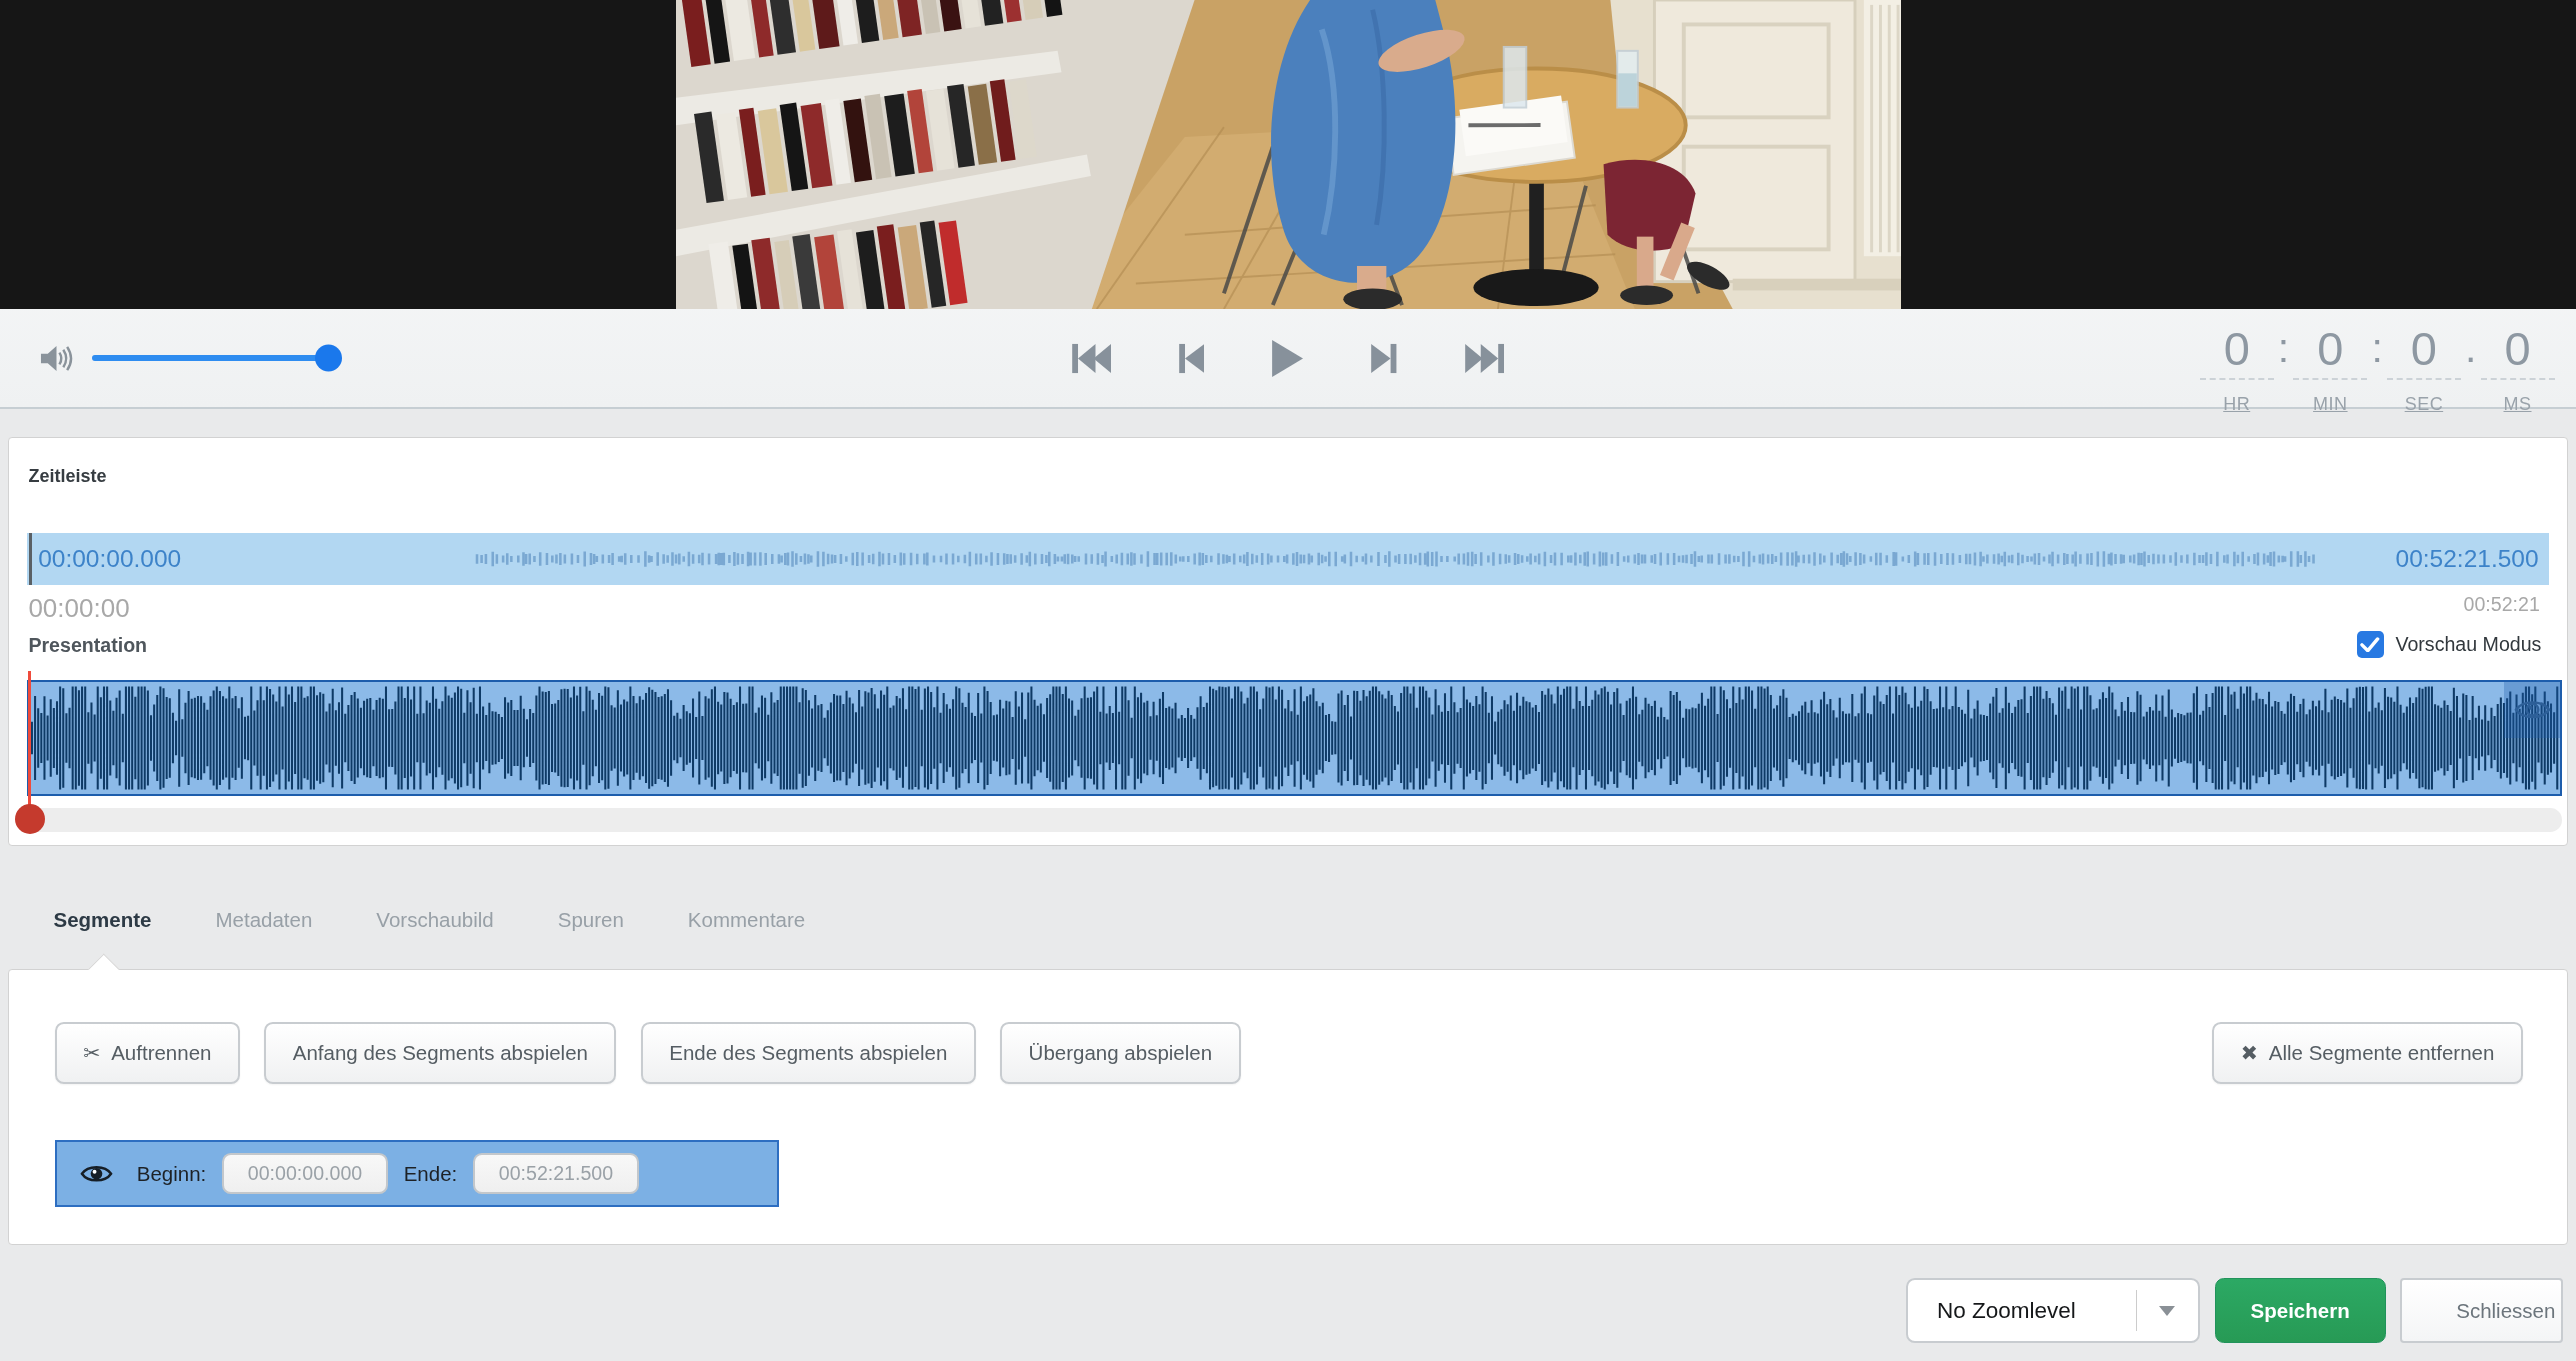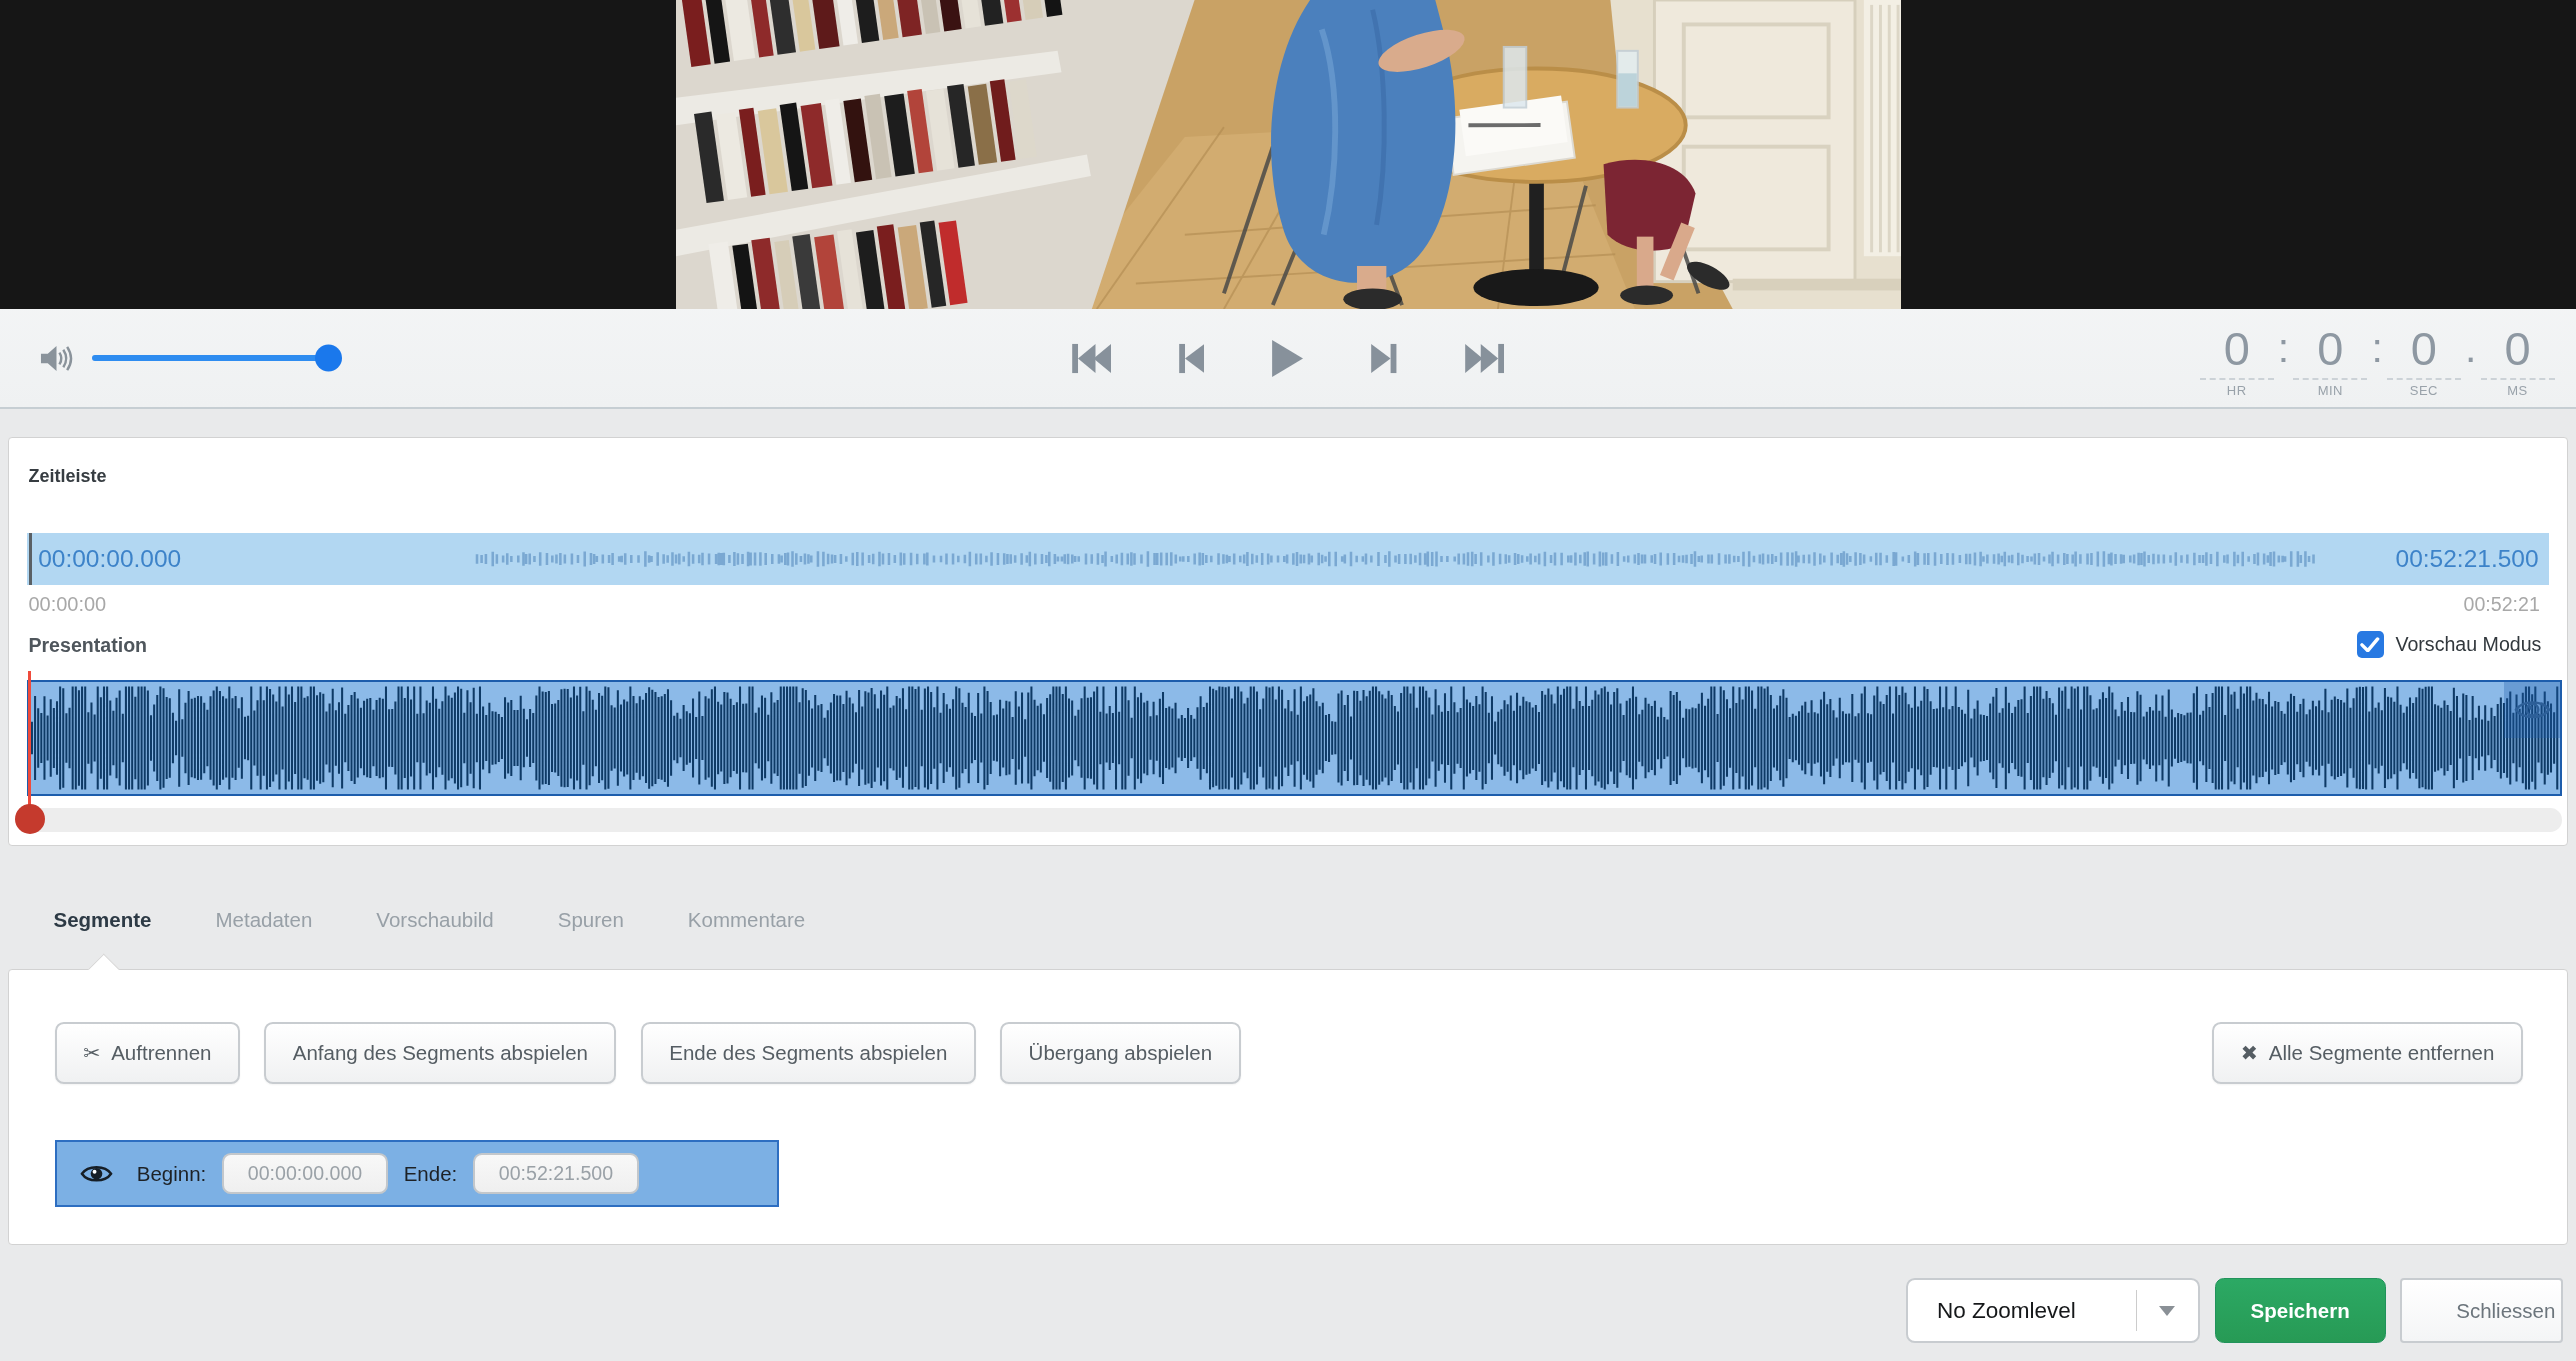--- a/index.html
+++ b/index.html
@@ -20,21 +20,21 @@
     border-radius:50%; background:#1a78ec; }
   .transport { position:absolute; left:50%; top:0; transform:translateX(-50%); height:100%;
     display:flex; align-items:center; gap:68px; }
   .transport .t-btn { background:none; border:none; cursor:pointer; display:flex; align-items:center; }
   .transport svg { display:block; fill:#87919b; }
 
   .time-display { position:absolute; right:21.5px; top:13.7px; display:flex; align-items:flex-start; }
   .time-seg { width:74px; display:flex; flex-direction:column; align-items:center; }
   .time-digit { font-size:47px; font-weight:300; color:#8e98a2; line-height:51px; width:100%; text-align:center; }
   .time-dash { width:100%; border-top:2.9px dashed #ccd2d7; margin-top:3.9px; }
-  .time-label { margin-top:3px; font-size:13px; letter-spacing:0.5px; color:#99a2aa; }
+  .time-label { margin-top:14px; font-size:18px; letter-spacing:0.5px; color:#99a2aa;text-decoration:underline; }
   .time-sep { font-size:41px; font-weight:300; color:#8e98a2; line-height:51px; width:19.6px; text-align:center; }
 
   
   .timeline-panel { position:absolute; left:7.8px; top:437px; width:2560px; height:409px;
     background:#fff; border:1px solid #d2d2d2; border-radius:3.9px; }
   .tl-title { position:absolute; left:19.6px; top:28px; font-size:18px; color:#363c41;font-weight:bold; }
   .zoom-group { position:absolute; right:19.6px; top:27px; display:flex; align-items:center; gap:13.7px; }
   .zoom-label { font-size:19.6px; color:#363c41; }
   .zoom-slider { position:relative; width:773px; height:7.8px; background:#e9e9e9; border:1px solid #c4c4c4; border-radius:3.9px; }
   .zoom-thumb { position:absolute; left:3%; top:50%; transform:translate(-50%,-50%); width:28px; height:28px;
@@ -43,21 +43,21 @@
     border-radius:7.8px; display:flex; align-items:center; padding:0 15.7px; cursor:pointer; }
   .tl-select-value { font-size:21.5px; color:#4879ae; flex:1; }
   .caret-down { width:0; height:0; border-left:8.8px solid transparent; border-right:8.8px solid transparent;
     border-top:10.8px solid #8a9096; }
 
   .tl-bar { position:absolute; left:18.6px; top:95px; width:2522px; height:52px; background:#b2d7f2; cursor:pointer; }
   .tl-bar-start-edge { position:absolute; left:2px; top:0; width:2.9px; height:100%; background:#5a6065; }
   .tl-ticks { position:absolute; left:0; top:0; width:100%; height:100%; }
   .tl-start { position:absolute; left:10.8px; top:50%; transform:translateY(-50%); font-size:24.5px; color:#3d83c9; }
   .tl-end { position:absolute; right:10.8px; top:50%; transform:translateY(-50%); font-size:24.5px; color:#3d83c9; }
-  .tl-sub-left { position:absolute; left:19.6px; top:155px; font-size:20px; color:#a8a8a8; }
+  .tl-sub-left { position:absolute; left:19.6px; top:155px; font-size:26px; color:#a8a8a8; }
   .tl-sub-right { position:absolute; right:27px; top:155px; font-size:19.6px; color:#a8a8a8; }
 
   .track-title { position:absolute; left:19.6px; top:196px; font-size:19.6px; font-weight:700; color:#4f565c; }
   .preview-group { position:absolute; right:25.4px; top:193px; display:flex; align-items:center; gap:11.7px; cursor:pointer; }
   .checkbox { width:27px; height:27px; background:#2879e2; border-radius:4.9px; display:flex; align-items:center; justify-content:center; }
   .preview-label { font-size:19.6px; color:#32383d; }
 
   .waveform-box { position:absolute; left:18.6px; top:242px; width:2535px; height:116px; background:#8cbae8;
     border:2.9px solid #1d5dac; overflow:hidden; cursor:pointer; }
   .waveform-svg { position:absolute; left:0; top:0; width:100%; height:100%; }

